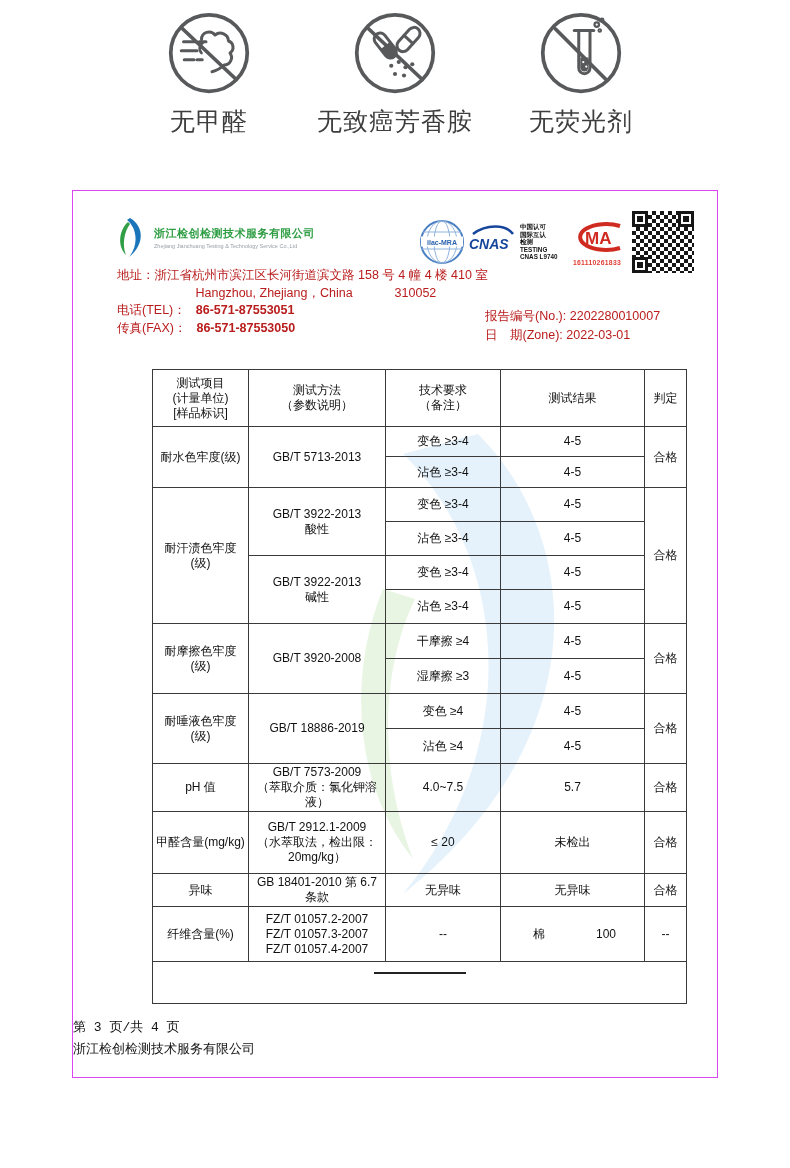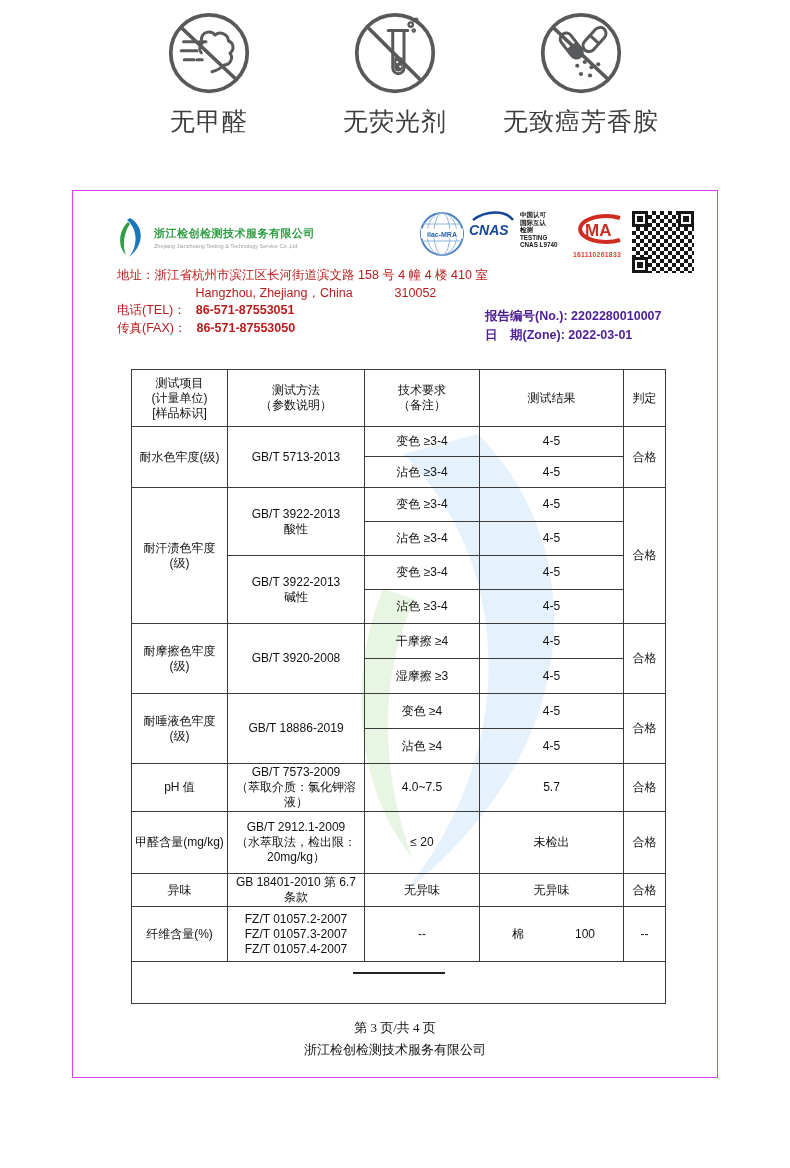--- a/index.html
+++ b/index.html
@@ -15,90 +15,75 @@
 
   
   .card { position:absolute; left:72px; top:190px; width:646px; height:888px;
           background:#fff; border:1px solid #d946ef; }
 
   .logo-row { position:absolute; left:44px; top:26px; display:flex; align-items:center; z-index:2; }
   .logo-row svg { width:30px; height:40px; margin-right:7px; }
   .company-cn { font-size:11px; font-weight:bold; color:#2f9e44; letter-spacing:0.5px; }
   .company-en { font-size:5.5px; color:#9aa0a6; margin-top:2px; }
 
-  .cert-row { position:absolute; left:346px; top:20px; display:flex; align-items:flex-start; z-index:2; }
+  .cert-row { position:absolute; left:346px; top:20px; display:flex; align-items:center; z-index:2; }
   .ilac { width:46px; height:46px; }
   .cnas-wrap { width:48px; margin-left:3px; }
   .accredit { width:44px; margin-left:4px; line-height:7.5px; }
   .accredit .zh { font-size:6.5px; font-weight:bold; color:#111; }
   .accredit .en { font-size:6.3px; font-weight:bold; color:#111; }
   .cma-wrap { width:58px; margin-left:4px; text-align:center; }
   .cma-no { font-size:6.8px; color:#e03c31; font-weight:bold; letter-spacing:0.3px; }
   .qr { position:relative; width:62px; height:62px; margin-left:6px;
         background: repeating-conic-gradient(#161616 0% 25%, #fff 0% 50%) 0 0 / 8px 8px; }
   .finder { position:absolute; width:16px; height:16px; border:3px solid #161616; background:#fff; }
   .finder::after { content:""; position:absolute; left:2px; top:2px; width:6px; height:6px; background:#161616; }
   .f-tl { left:0; top:0; } .f-tr { right:0; top:0; } .f-bl { left:0; bottom:0; }
 
   .address-block { position:absolute; left:44px; top:76px; font-size:12.5px; line-height:17.5px; color:#b91c1c; z-index:2; }
   .addr-indent { padding-left:27px;text-align:center; }
   .postcode { display:inline-block; margin-left:42px; }
   .tel-gap { display:inline-block; margin-left:10px;font-weight:bold; }
 
-  .report-block { position:absolute; left:412px; top:116px; font-size:12.5px; font-weight:bold; line-height:19px; color:#4c1d95; z-index:2; }
+  .report-block { position:absolute; left:412px; top:116px; font-size:12.5px; font-weight:normal; line-height:19px; color:#b91c1c; z-index:2; }
 
   
   .watermark { position:absolute; left:180px; top:228px; width:430px; height:490px; z-index:0; }
 
   
   .tbl-wrap { position:absolute; left:58px; top:178px; z-index:1; }
-  table { border-collapse:collapse; table-layout:fixed; width:534px; background:transparent; }
+  table { border-collapse:collapse; table-layout:fixed; width:534px; background:transparent;margin-left:21px; }
   col.c1{width:96px;} col.c2{width:137px;} col.c3{width:115px;} col.c4{width:144px;} col.c5{width:42px;}
   td, th { border:1px solid #3a3a3a; font-size:12px; font-weight:normal; text-align:center;
            vertical-align:middle; padding:1px 2px; line-height:15px; color:#111; background:transparent; }
   tr.h57{height:57px;} tr.h30{height:30px;} tr.h31{height:31px;} tr.h34{height:34px;}
   tr.h35{height:35px;} tr.h38{height:38px;} tr.h62{height:62px;} tr.h55{height:55px;} tr.h42{height:42px;}
   .fiber-result { display:flex; justify-content:space-between; padding:0 26px 0 30px; }
   .end-line { width:92px; height:2px; background:#222; margin:9px auto 0 auto; }
   td.endcell { vertical-align:top; }
 
   
-  .footer { position:absolute; left:0; top:826px; width:100%; text-align:center;
-            font-size:13px; line-height:22px; color:#111; z-index:2; font-family:Liberation Serif, serif; }
+  .footer { position:absolute; left:0; top:826px; width:100%; 
+            font-size:13px; line-height:22px; color:#111; z-index:2; font-family:Liberation Mono, monospace; }
 </style>
 </head>
 <body>
 
 <div class="page">
 
   <div class="badges">
     <div class="badge">
       <svg viewBox="0 0 120 120" fill="none" stroke="#58595b" stroke-width="4.5" stroke-linecap="round" stroke-linejoin="round">
         <circle cx="60" cy="60" r="51" stroke-width="5"></circle>
         <path d="M50 42 a10 10 0 0 1 18 -6 a11 11 0 0 1 18 8 a9 9 0 0 1 2 16 a10 10 0 0 1 -8 16 a34 34 0 0 1 -16 9" stroke-width="4"></path>
         <path d="M52 46 c-5 3 -6 10 -2 14" stroke-width="3.5"></path>
         <path d="M26 45 h17 M47 45 h9 M23 57 h21 M27 69 h13 M44 69 h7" stroke-width="4"></path>
         <line x1="24" y1="27" x2="96" y2="95" stroke-width="5"></line>
       </svg>
       <div class="badge-label">无甲醛</div>
-    </div>
-    <div class="badge">
-      <svg viewBox="0 0 120 120" fill="none" stroke="#58595b" stroke-width="4.5" stroke-linecap="round" stroke-linejoin="round">
-        <circle cx="60" cy="60" r="51" stroke-width="5"></circle>
-        <path d="M51 30 h26" stroke-width="4"></path>
-        <path d="M57 31 v49 a7.5 7.5 0 0 0 15 0 v-49" stroke-width="4"></path>
-        <path d="M59 66 v13 a5.5 5.5 0 0 0 11 0 v-13 z" fill="#58595b" stroke="none"></path>
-        <circle cx="63" cy="72" r="1.5" fill="#fff" stroke="none"></circle>
-        <circle cx="67" cy="78" r="1.5" fill="#fff" stroke="none"></circle>
-        <circle cx="81" cy="22" r="3" stroke-width="3"></circle>
-        <circle cx="88" cy="16" r="2" stroke-width="2.5"></circle>
-        <circle cx="85" cy="30" r="1.8" stroke-width="2.5"></circle>
-        <line x1="26" y1="28" x2="94" y2="96" stroke-width="5"></line>
-      </svg>
-      <div class="badge-label">无荧光剂</div>
     </div>
     <div class="badge">
       <svg viewBox="0 0 120 120" fill="none" stroke="#58595b" stroke-width="4.5" stroke-linecap="round" stroke-linejoin="round">
         <circle cx="60" cy="60" r="51" stroke-width="5"></circle>
         <g transform="rotate(-38 47 50)">
           <rect x="39" y="31" width="16" height="38" rx="8" stroke-width="4"></rect>
           <path d="M39 50 h16 v11 a8 8 0 0 1 -16 0 z" fill="#58595b" stroke="none"></path>
         </g>
         <g transform="rotate(42 78 42)">
           <rect x="70" y="23" width="16" height="38" rx="8" stroke-width="4"></rect>
@@ -108,20 +93,35 @@
           <circle cx="55" cy="77" r="2.8"></circle>
             <circle cx="65" cy="72" r="2.8"></circle>
             <circle cx="74" cy="79" r="2.8"></circle>
           <circle cx="60" cy="88" r="2.8"></circle>
             <circle cx="72" cy="90" r="2.8"></circle>
             <circle cx="83" cy="75" r="2.8"></circle>
         </g>
         <line x1="24" y1="27" x2="96" y2="95" stroke-width="5"></line>
       </svg>
       <div class="badge-label">无致癌芳香胺</div>
+    </div>
+    <div class="badge">
+      <svg viewBox="0 0 120 120" fill="none" stroke="#58595b" stroke-width="4.5" stroke-linecap="round" stroke-linejoin="round">
+        <circle cx="60" cy="60" r="51" stroke-width="5"></circle>
+        <path d="M51 30 h26" stroke-width="4"></path>
+        <path d="M57 31 v49 a7.5 7.5 0 0 0 15 0 v-49" stroke-width="4"></path>
+        <path d="M59 66 v13 a5.5 5.5 0 0 0 11 0 v-13 z" fill="#58595b" stroke="none"></path>
+        <circle cx="63" cy="72" r="1.5" fill="#fff" stroke="none"></circle>
+        <circle cx="67" cy="78" r="1.5" fill="#fff" stroke="none"></circle>
+        <circle cx="81" cy="22" r="3" stroke-width="3"></circle>
+        <circle cx="88" cy="16" r="2" stroke-width="2.5"></circle>
+        <circle cx="85" cy="30" r="1.8" stroke-width="2.5"></circle>
+        <line x1="26" y1="28" x2="94" y2="96" stroke-width="5"></line>
+      </svg>
+      <div class="badge-label">无荧光剂</div>
     </div>
   </div>
 
   <div class="card">
 
     <svg class="watermark" viewBox="0 0 430 490">
       <path d="M225 15 C 330 120 345 320 150 475 C 270 330 258 140 150 35 Z" fill="#cfe7f8" opacity="0.55"></path>
       <path d="M130 170 C 95 255 100 365 160 440 C 125 350 128 250 162 180 Z" fill="#d9efcf" opacity="0.6"></path>
     </svg>
 

